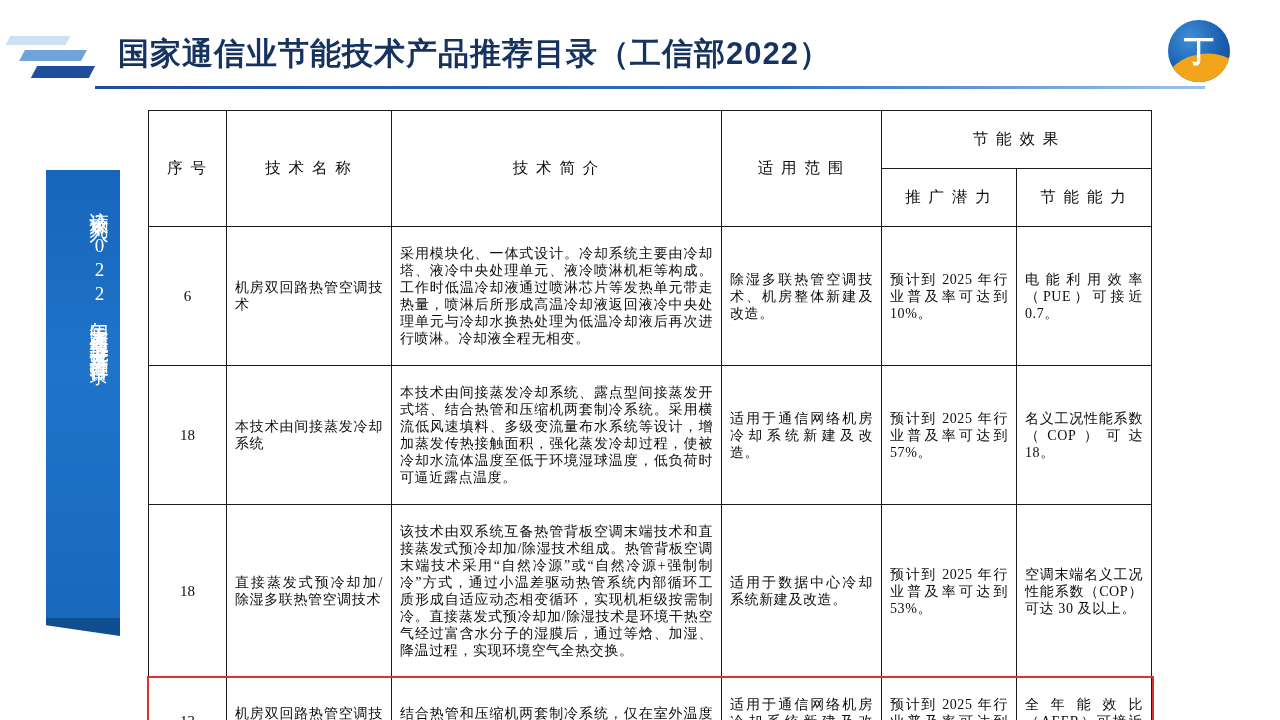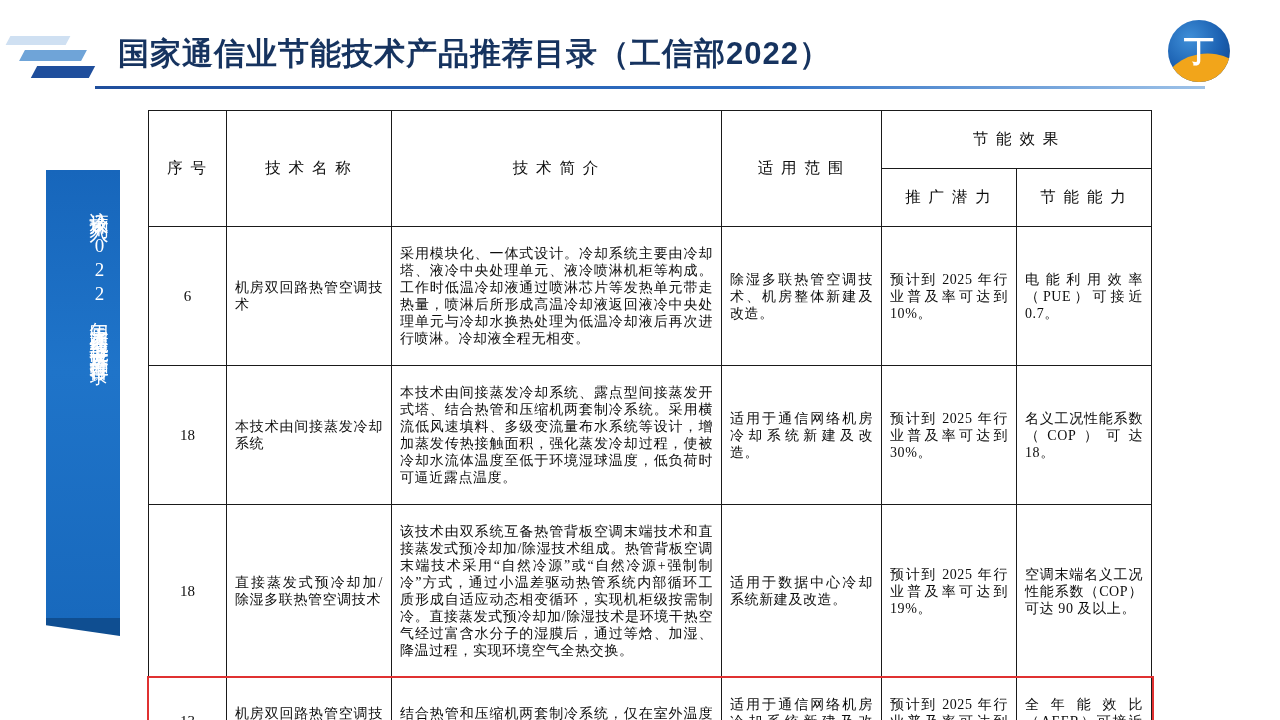--- a/index.html
+++ b/index.html
@@ -228,30 +228,30 @@
         <td class="body">采用模块化、一体式设计。冷却系统主要由冷却塔、液冷中央处理单元、液冷喷淋机柜等构成。工作时低温冷却液通过喷淋芯片等发热单元带走热量，喷淋后所形成高温冷却液返回液冷中央处理单元与冷却水换热处理为低温冷却液后再次进行喷淋。冷却液全程无相变。</td>
         <td class="body">除湿多联热管空调技术、机房整体新建及改造。</td>
         <td class="body">预计到 2025 年行业普及率可达到 10%。</td>
         <td class="body">电能利用效率（PUE）可接近 0.7。</td>
       </tr>
       <tr>
         <td class="num">18</td>
         <td class="body">本技术由间接蒸发冷却系统</td>
         <td class="body">本技术由间接蒸发冷却系统、露点型间接蒸发开式塔、结合热管和压缩机两套制冷系统。采用横流低风速填料、多级变流量布水系统等设计，增加蒸发传热接触面积，强化蒸发冷却过程，使被冷却水流体温度至低于环境湿球温度，低负荷时可逼近露点温度。</td>
         <td class="body">适用于通信网络机房冷却系统新建及改造。</td>
-        <td class="body">预计到 2025 年行业普及率可达到 30%。</td>
+        <td class="body">预计到 2025 年行业普及率可达到 57%。</td>
         <td class="body">名义工况性能系数（COP）可达 18。</td>
       </tr>
       <tr>
         <td class="num">18</td>
         <td class="body">直接蒸发式预冷却加/除湿多联热管空调技术</td>
         <td class="body">该技术由双系统互备热管背板空调末端技术和直接蒸发式预冷却加/除湿技术组成。热管背板空调末端技术采用“自然冷源”或“自然冷源+强制制冷”方式，通过小温差驱动热管系统内部循环工质形成自适应动态相变循环，实现机柜级按需制冷。直接蒸发式预冷却加/除湿技术是环境干热空气经过富含水分子的湿膜后，通过等焓、加湿、降温过程，实现环境空气全热交换。</td>
         <td class="body">适用于数据中心冷却系统新建及改造。</td>
-        <td class="body">预计到 2025 年行业普及率可达到 19%。</td>
-        <td class="body">空调末端名义工况性能系数（COP）可达 90 及以上。</td>
+        <td class="body">预计到 2025 年行业普及率可达到 53%。</td>
+        <td class="body">空调末端名义工况性能系数（COP）可达 30 及以上。</td>
       </tr>
       <tr>
         <td class="num">13</td>
         <td class="body">机房双回路热管空调技术</td>
         <td class="body">结合热管和压缩机两套制冷系统，仅在室外温度高于室内时启动压缩机，充分利用自然冷源。</td>
         <td class="body">适用于通信网络机房冷却系统新建及改造。</td>
         <td class="body">预计到 2025 年行业普及率可达到 20%。</td>
         <td class="body">全年能效比（AEER）可接近 12.3</td>
       </tr>
     </tbody>

